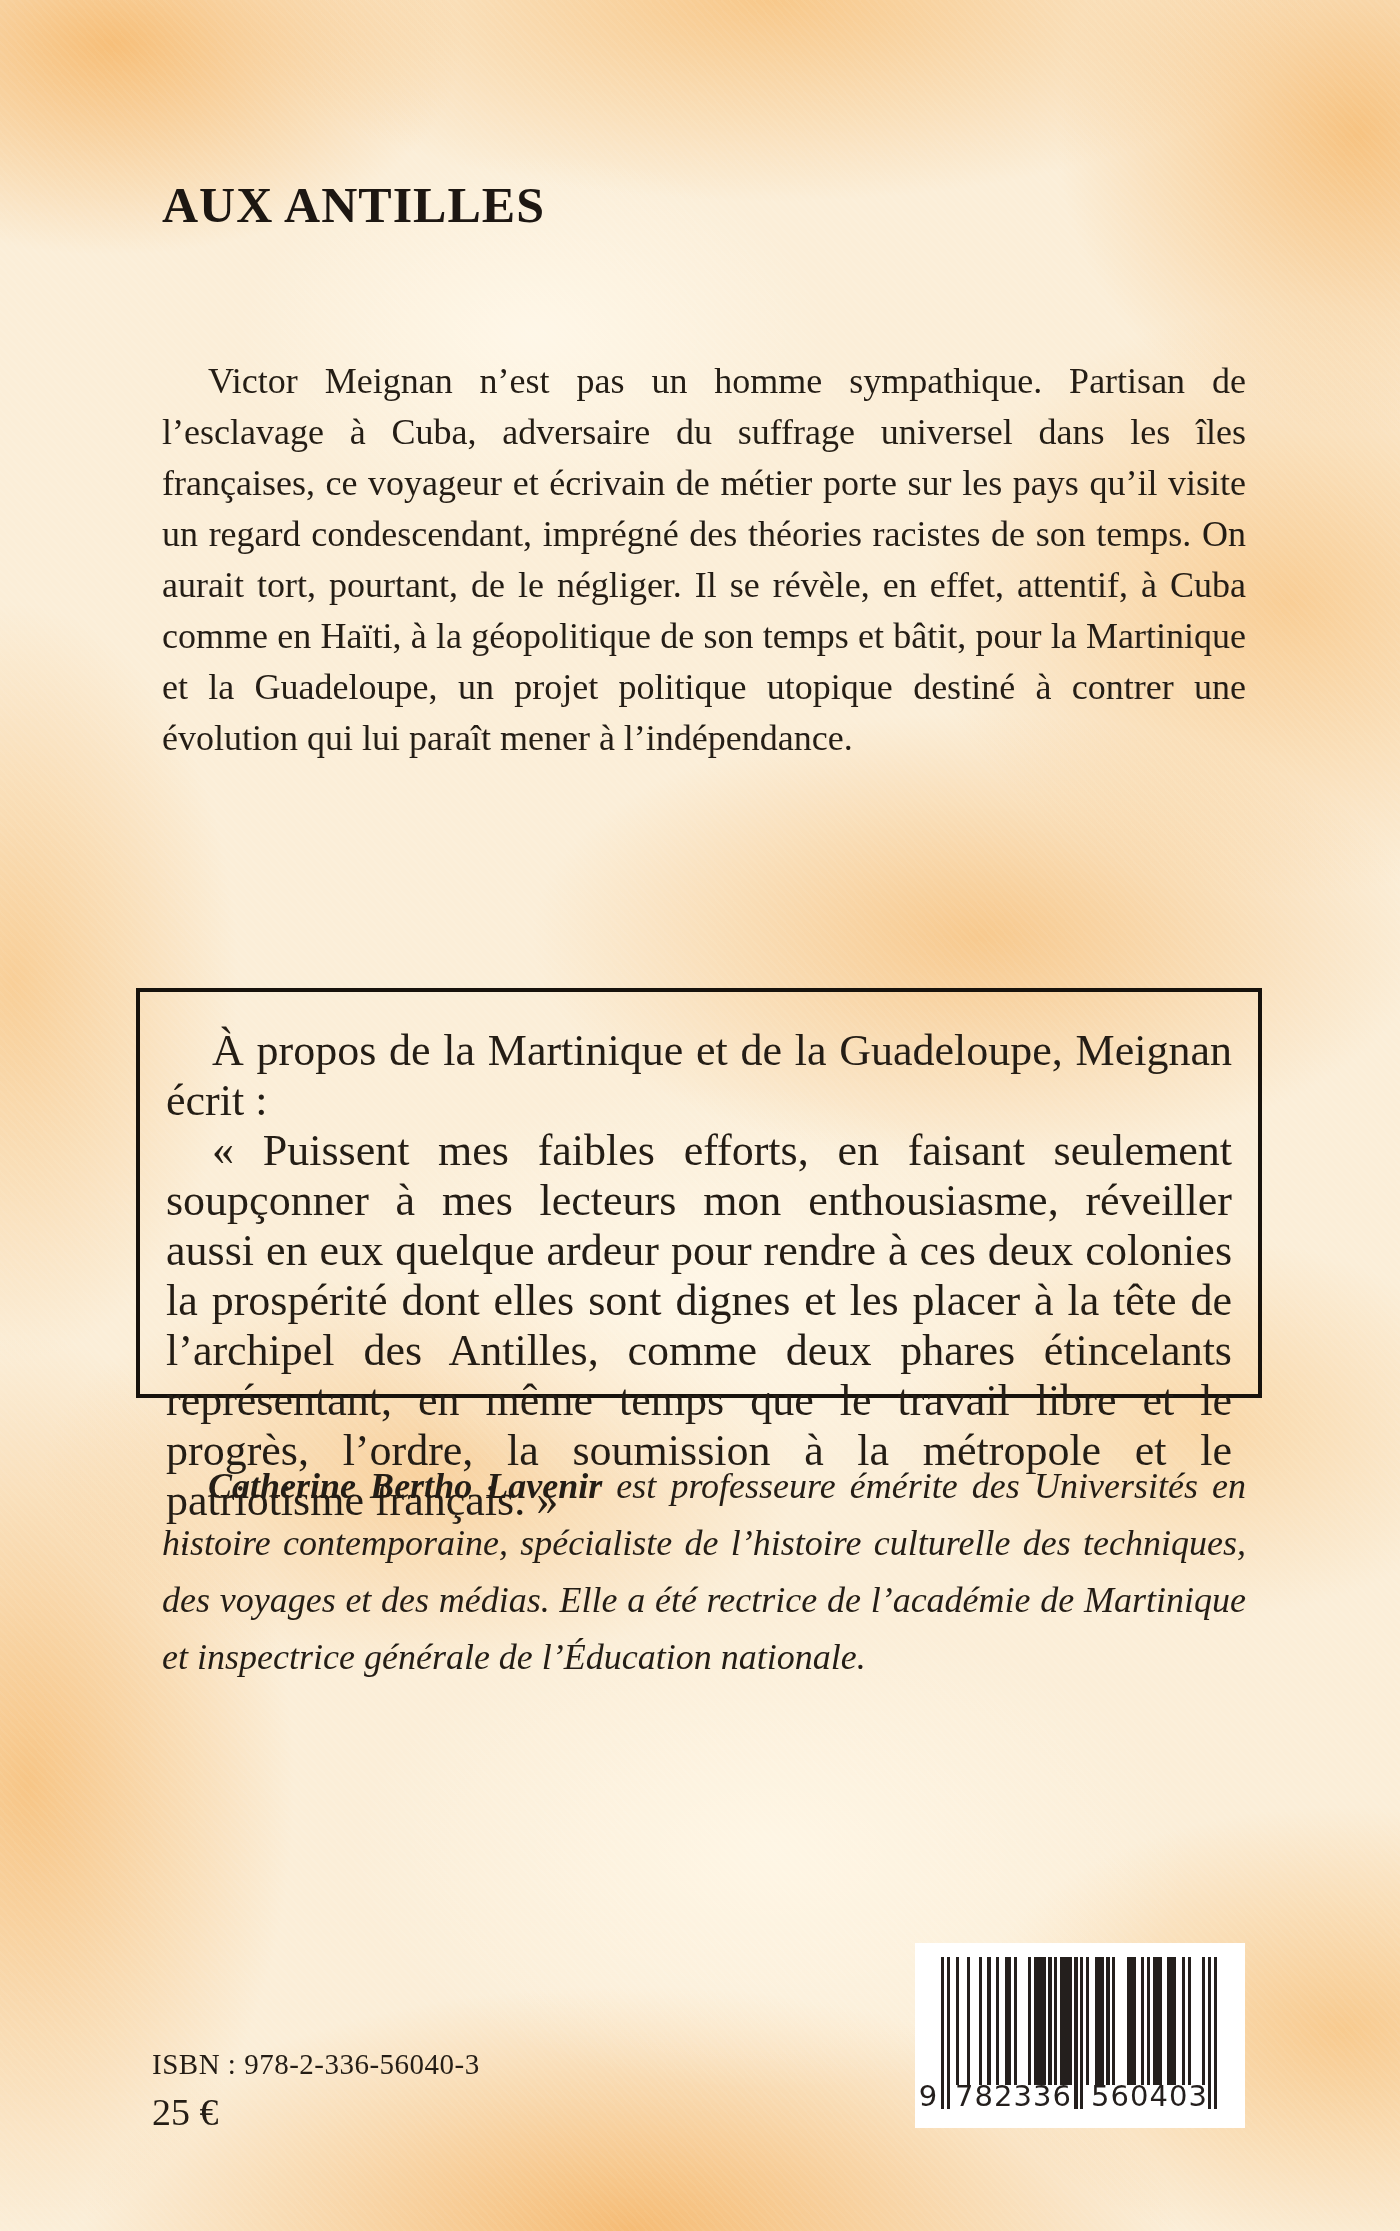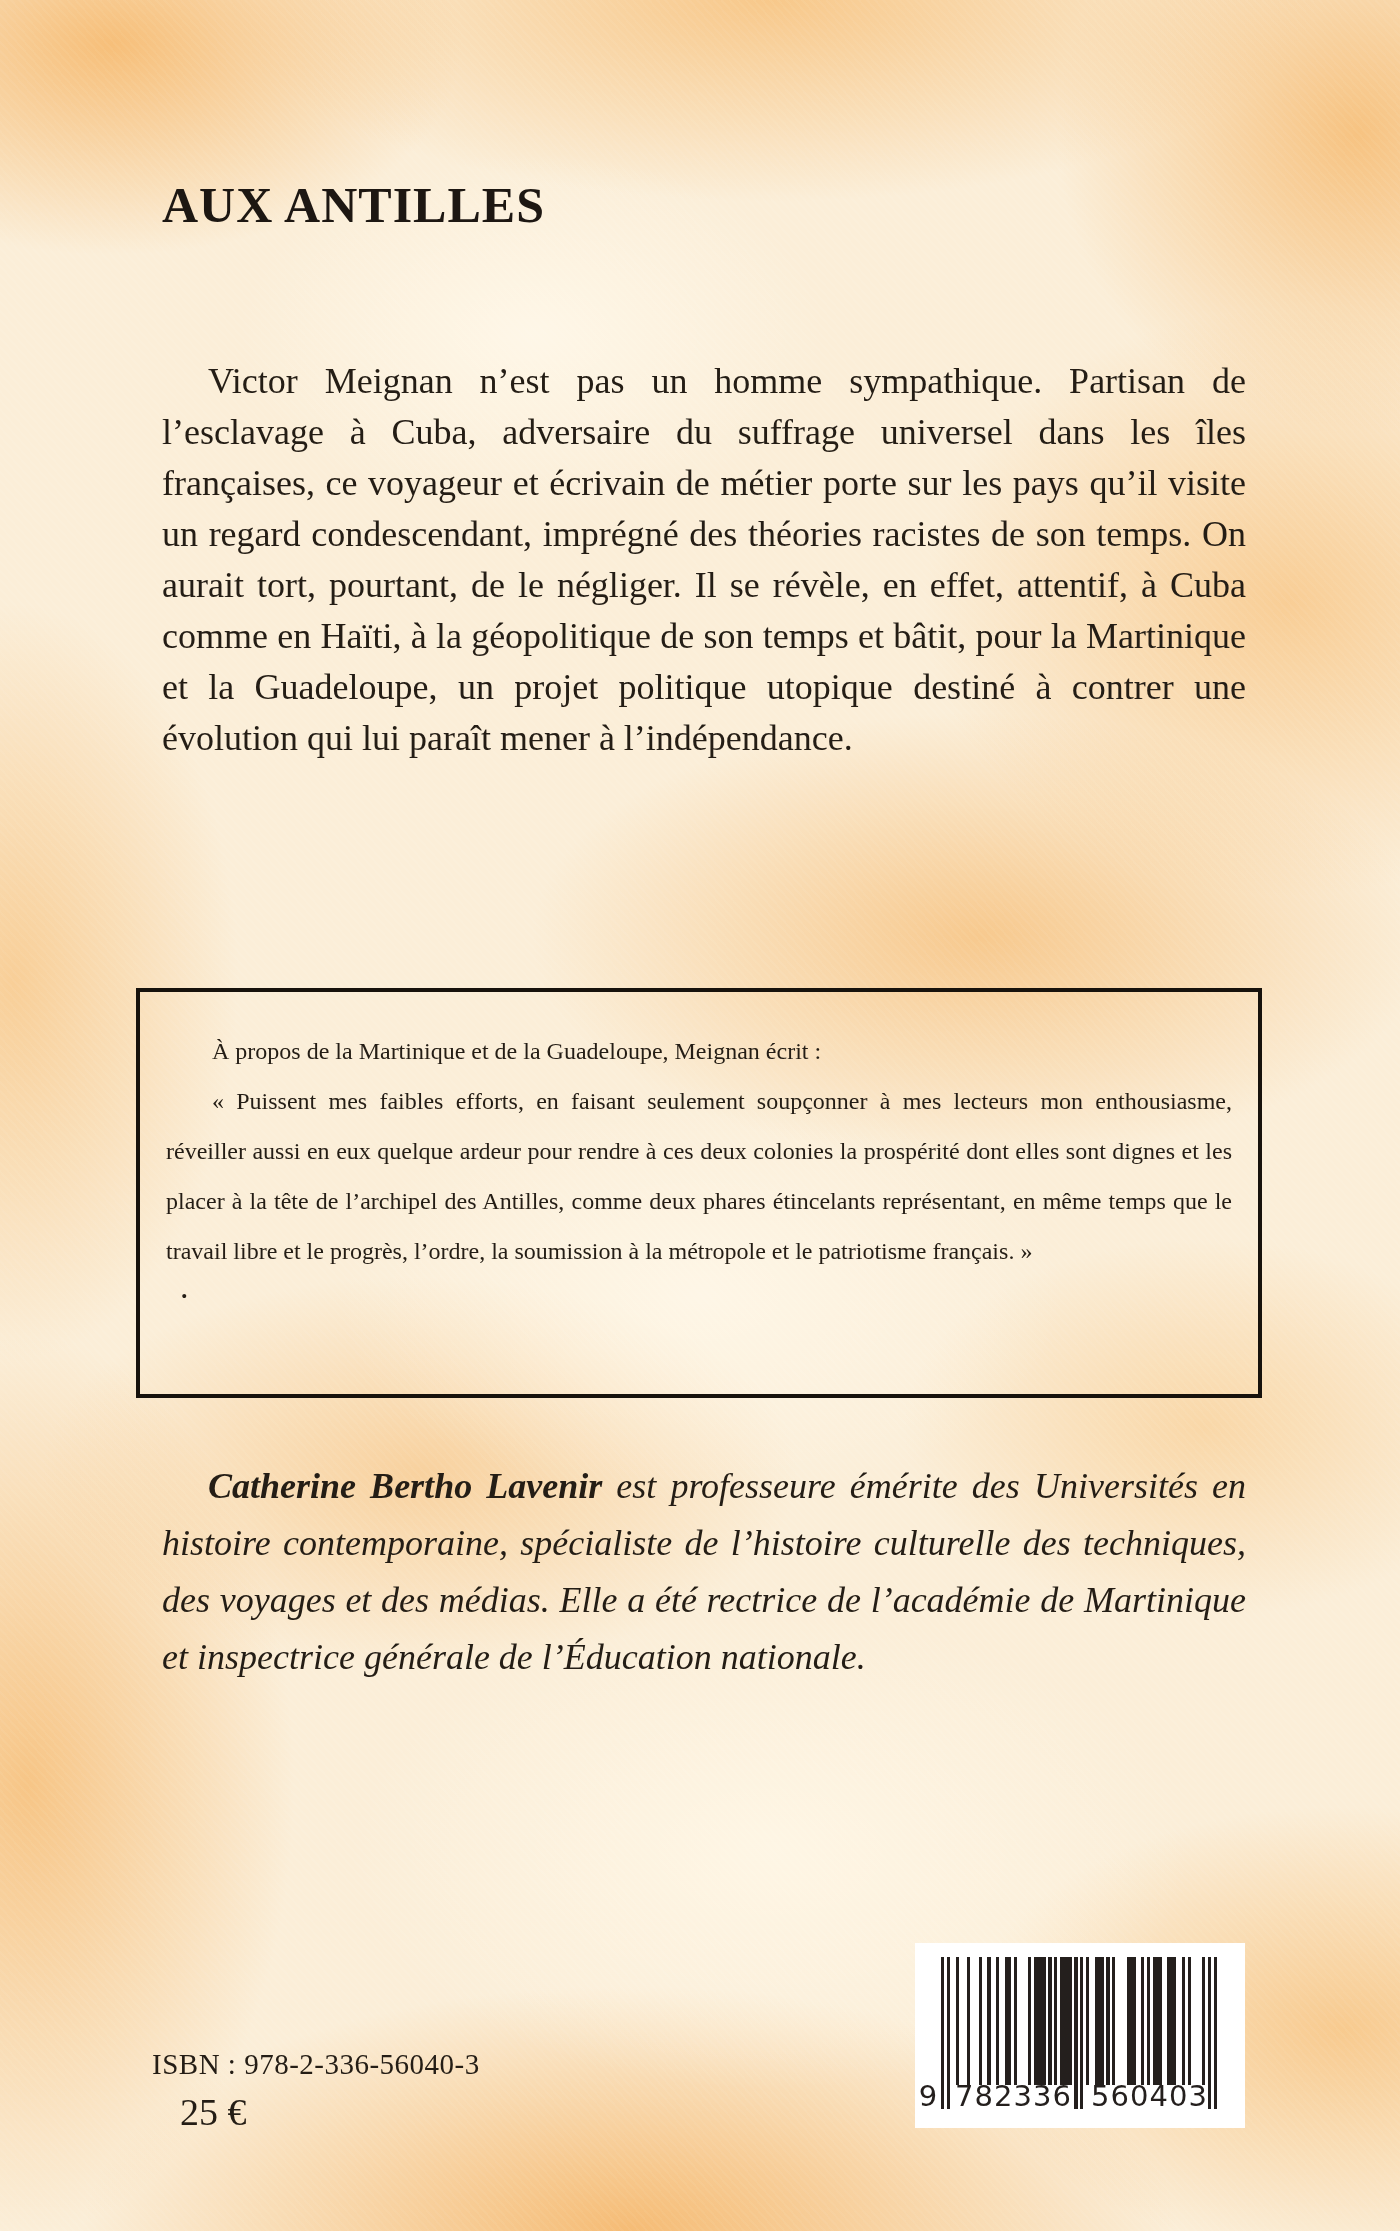--- a/index.html
+++ b/index.html
@@ -39,34 +39,34 @@
   .bodytext{
     position:absolute;left:162px;top:356px;width:1084px;
     font-size:36px;line-height:51px;z-index:2;
   }
   .bodytext p{margin:0;text-align:justify;text-indent:46px;}
   .quotebox{
     position:absolute;left:136px;top:988px;width:1126px;height:410px;
     box-sizing:border-box;border:4px solid #17120c;
     padding:34px 26px 0 26px;z-index:2;
   }
-  .quotebox p{margin:0;text-align:justify;text-indent:46px;font-size:24px;line-height:50px;}
+  .quotebox p{margin:0;text-align:justify;text-indent:46px;font-size:44px;line-height:50px;}
   .quotebox .stray{line-height:22px;font-size:34px;text-indent:14px;text-align:left;}
   .bio{
     position:absolute;left:162px;top:1458px;width:1084px;
     font-size:36px;line-height:57px;font-style:italic;z-index:2;
   }
   .bio p{margin:0;text-align:justify;text-indent:46px;}
   .bio p.editor{margin-top:28px;text-align:left;}
   .bio b{font-weight:bold;}
   .isbn{
     position:absolute;left:152px;top:2048px;font-size:29px;z-index:2;letter-spacing:0.5px;
   }
   .price{
-    position:absolute;left:152px;top:2090px;font-size:38px;z-index:2;margin-left:28px;
+    position:absolute;left:152px;top:2090px;font-size:38px;z-index:2;
   }
   .barcode{
     position:absolute;left:915px;top:1943px;width:330px;height:185px;
     background:#ffffff;z-index:2;
   }
   .bc-bars{position:absolute;left:26px;top:14px;width:280px;height:152px;}
   .bc-bar{position:absolute;top:0;height:128px;background:#241f1d;}
   .bc-bar.bc-guard{height:152px;}
   .bc-digit-first{
     position:absolute;left:2px;top:136px;width:22px;text-align:center;

